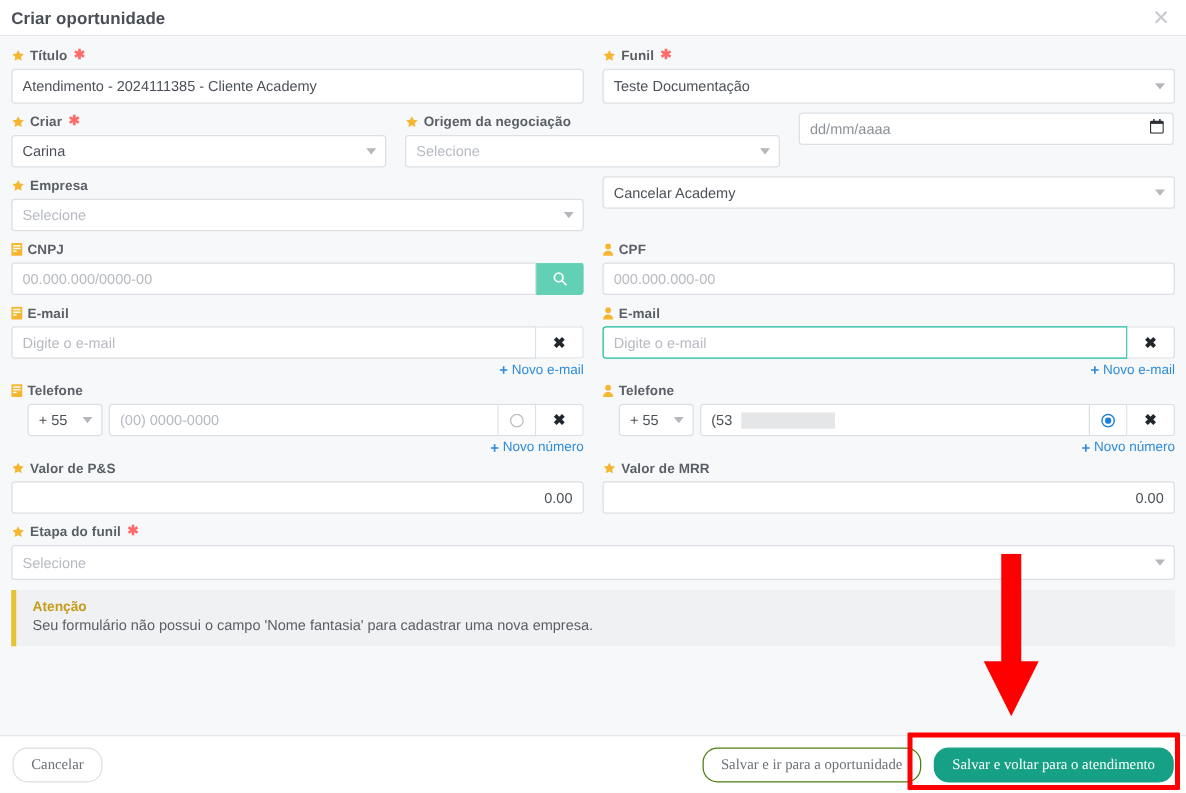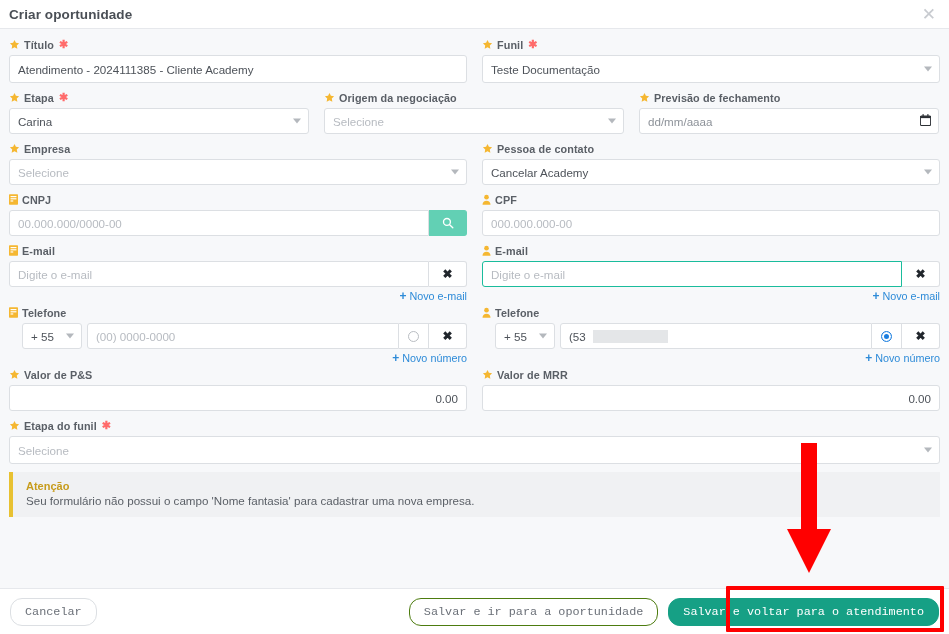--- a/index.html
+++ b/index.html
@@ -123,21 +123,21 @@
   .warn-title { font-size: 11px; font-weight: bold; color: #c79c1c; margin-bottom: 2px; }
   .warn-text { font-size: 11.6px; color: #5a5f66; }
 
   
   .modal-footer {
     position: absolute; left: 0; bottom: 0; width: 949px; height: 46px;
     background: #ffffff; border-top: 1px solid #e6e8ec;
     display: flex; align-items: center; padding: 0 10px;
   }
   .btn {
-    font-family: Liberation Mono, monospace; font-size: 11.8px;
+    font-family: Liberation Serif, serif; font-size: 11.8px;
     border-radius: 12px; cursor: pointer; height: 28px; padding: 0 14px;
     display: flex; align-items: center; justify-content: center;
   }
   .btn-cancel { border: 1px solid #dcdfe3; background: #fff; color: #6b7078; }
   .btn-secondary { border: 1px solid #4d7c0f; background: #fff; color: #6b7078; margin-left: auto; }
   .btn-primary { border: 1px solid #16a085; background: #16a085; color: #fff; margin-left: 10px; }
 
   
   .annot-arrow { position: absolute; left: 787px; top: 443px; width: 44px; height: 130px; pointer-events: none; }
   .annot-box {
@@ -184,21 +184,21 @@
         </div>
       </div>
     </div>
 
     <div class="row">
       <div class="field" style="width:300px;margin-right:15px">
         <div class="label">
           <span class="ic ic-star"><svg viewBox="0 0 24 24" width="11" height="11">
                 <path fill="#f5b731" d="M12 2l3.1 6.3 6.9 1-5 4.9 1.2 6.9L12 17.8 5.8 21.1 7 14.2 2 9.3l6.9-1z"></path>
               </svg></span>
-          <span>Etapa</span>
+          <span>Criar</span>
           <span class="req">✱</span>
         </div>
         <div class="select-wrap">
           <div class="inp" style="display:flex;align-items:center">
             <span class="sel-val">Carina</span>
           </div>
           <span class="caret"></span>
         </div>
       </div>
       <div class="field" style="width:300px;margin-right:15px">
@@ -209,26 +209,20 @@
           <span>Origem da negociação</span>
         </div>
         <div class="select-wrap">
           <div class="inp" style="display:flex;align-items:center">
             <span class="sel-ph">Selecione</span>
           </div>
           <span class="caret"></span>
         </div>
       </div>
       <div class="field" style="width:300px">
-        <div class="label">
-          <span class="ic ic-star"><svg viewBox="0 0 24 24" width="11" height="11">
-                <path fill="#f5b731" d="M12 2l3.1 6.3 6.9 1-5 4.9 1.2 6.9L12 17.8 5.8 21.1 7 14.2 2 9.3l6.9-1z"></path>
-              </svg></span>
-          <span>Previsão de fechamento</span>
-        </div>
         <div class="select-wrap">
           <div class="inp" style="display:flex;align-items:center">
             <span class="sel-ph" style="color:#8d9299">dd/mm/aaaa</span>
           </div>
           <span style="position:absolute;right:8px;top:50%;transform:translateY(-50%)">
             <svg width="11" height="12" viewBox="0 0 14 15">
                 <rect x="0.5" y="2.5" width="13" height="12" rx="1.2" fill="none" stroke="#2b2f34" stroke-width="1.3"></rect>
                 <rect x="0.5" y="2.5" width="13" height="2.6" fill="#2b2f34"></rect>
                 <rect x="3.2" y="0" width="1.5" height="3" fill="#2b2f34"></rect>
                 <rect x="9.3" y="0" width="1.5" height="3" fill="#2b2f34"></rect>
@@ -247,26 +241,20 @@
           <span>Empresa</span>
         </div>
         <div class="select-wrap">
           <div class="inp" style="display:flex;align-items:center">
             <span class="sel-ph">Selecione</span>
           </div>
           <span class="caret"></span>
         </div>
       </div>
       <div class="field" style="width:458px">
-        <div class="label">
-          <span class="ic ic-star"><svg viewBox="0 0 24 24" width="11" height="11">
-                <path fill="#f5b731" d="M12 2l3.1 6.3 6.9 1-5 4.9 1.2 6.9L12 17.8 5.8 21.1 7 14.2 2 9.3l6.9-1z"></path>
-              </svg></span>
-          <span>Pessoa de contato</span>
-        </div>
         <div class="select-wrap">
           <div class="inp" style="display:flex;align-items:center">
             <span class="sel-val">Cancelar Academy</span>
           </div>
           <span class="caret"></span>
         </div>
       </div>
     </div>
 
     <div class="row">

